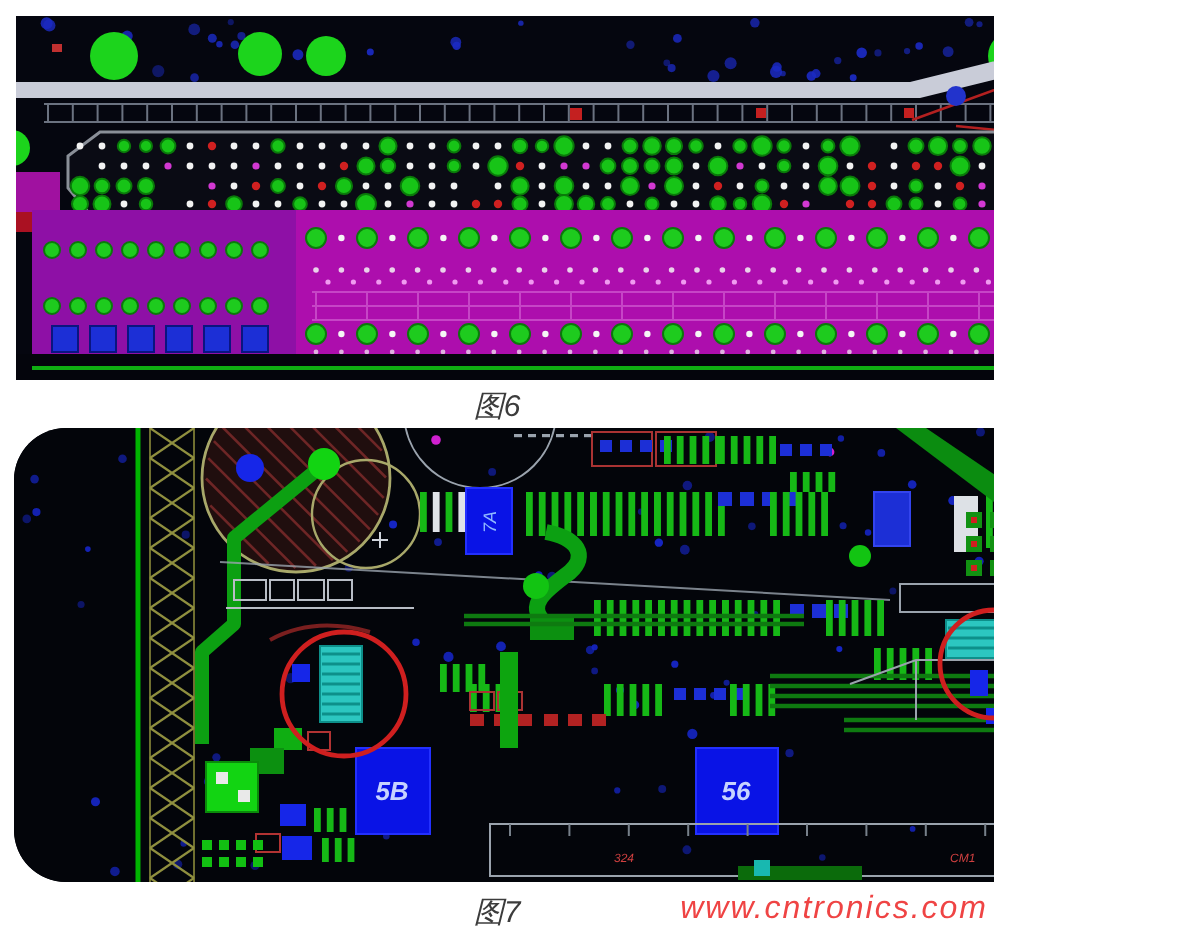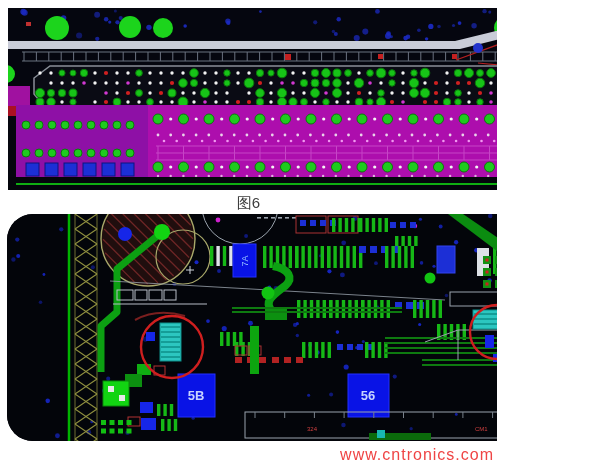--- a/index.html
+++ b/index.html
@@ -1,17 +1,17 @@
 <!DOCTYPE html>
 <html><head>
 <meta charset="utf-8">
 <style>
   html,body{margin:0;padding:0;background:#fff;}
   .page{position:relative;width:497px;height:469px;background:#fff;overflow:hidden;
-        font-family:"Liberation Sans",sans-serif;}
+        font-family:"Liberation Sans",sans-serif;font-style:italic;}
   .imgwrap{position:absolute;overflow:hidden;background:#04060c;}
   .imgwrap svg{display:block;width:100%;height:100%;}
   #fig6-img{left:8px;top:8px;width:587px;height:182px;}
   #fig7-img{left:7px;top:214px;width:590px;height:227px;border-radius:26px;}
   .caption{position:absolute;left:0;width:100%;text-align:center;
            font-size:15px;color:#3c3c3c;}
   #fig6-cap{top:194px;}
   #fig7-cap{top:447px;}
   .watermark{position:absolute;right:3px;top:446px;font-size:16px;letter-spacing:1px;
              color:#ef4444;font-weight:400;}
@@ -972,14 +972,15 @@
           <circle cx="554" cy="189" r="4.3" fill="#2cc6c0" stroke="#0d8f8a"></circle>
         </g>
       <line x1="547" y1="140" x2="547" y2="227" stroke="#cfcfcf" stroke-width="1"></line>
       <circle cx="556" cy="108" r="4" fill="#e9e9e9"></circle>
 
       <circle cx="165" cy="133" r="31" fill="none" stroke="#cf1f1f" stroke-width="2.4"></circle>
       <circle cx="490" cy="118" r="27" fill="none" stroke="#cf1f1f" stroke-width="2.4"></circle>
     </svg>
   </div>
   <div class="watermark">www.cntronics.com</div>
+  <div class="caption" id="fig7-cap">图7</div>
 
 </div>
 
 </body></html>

